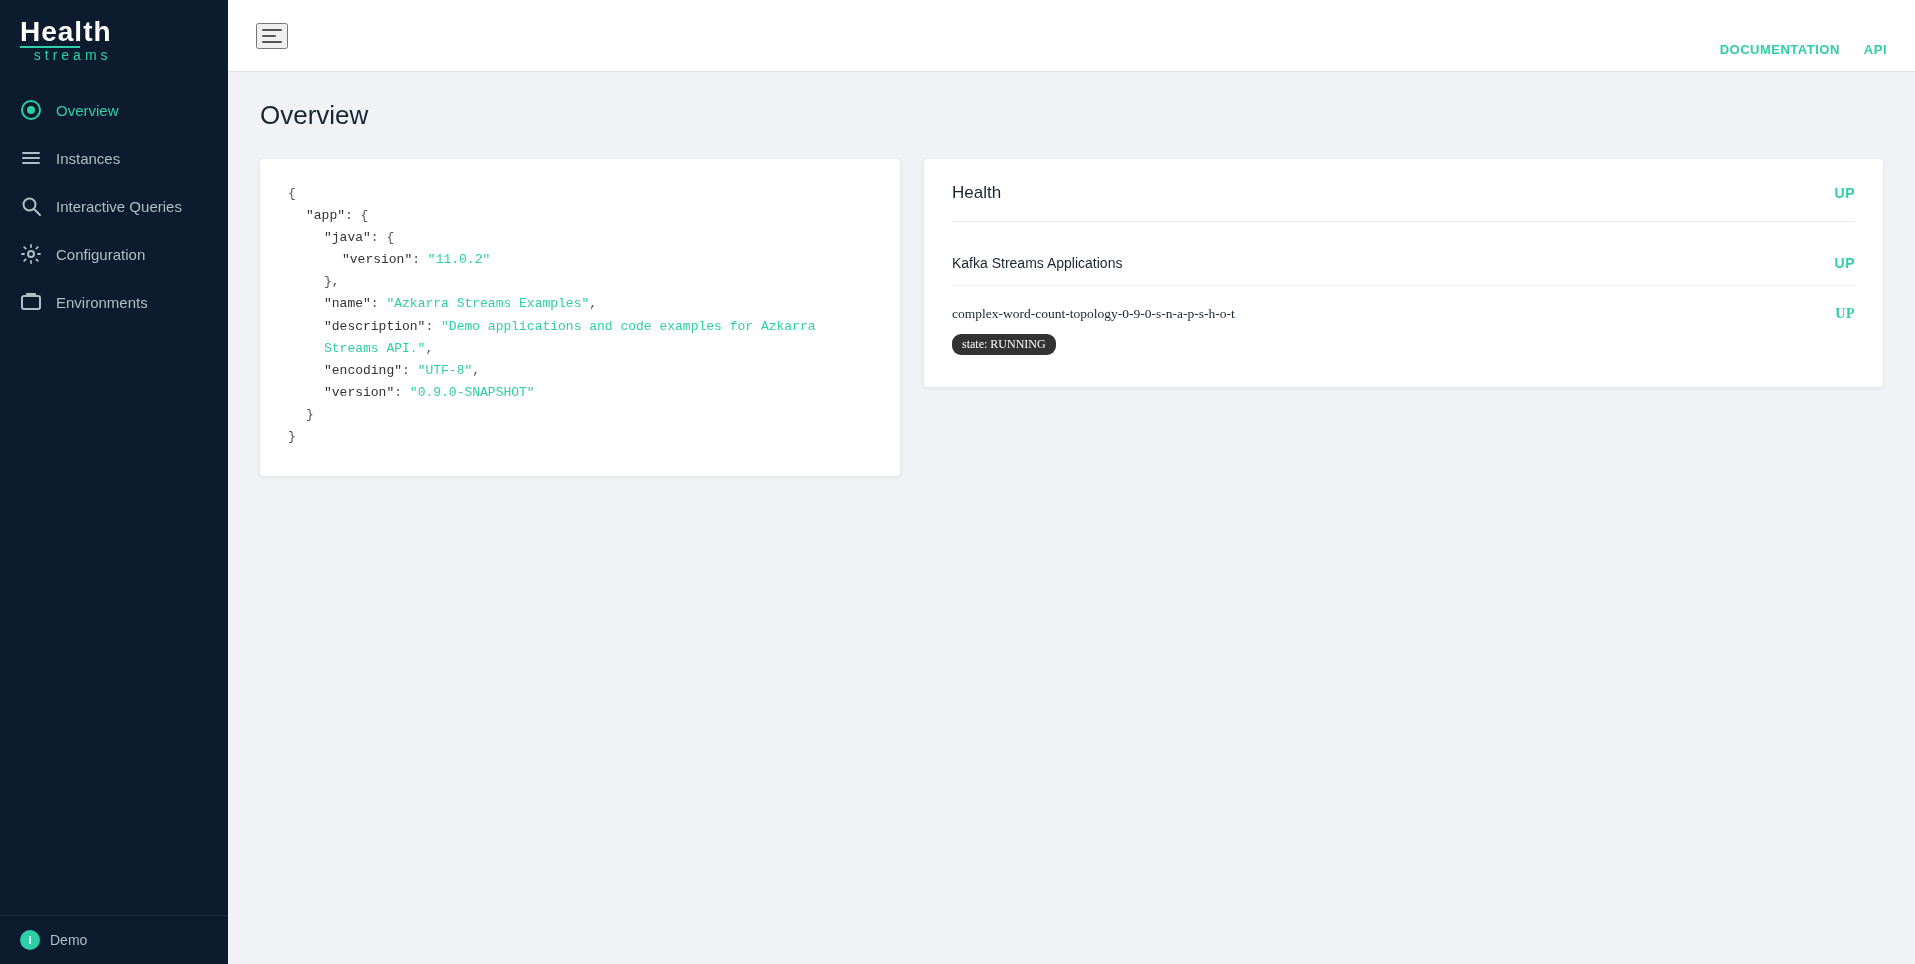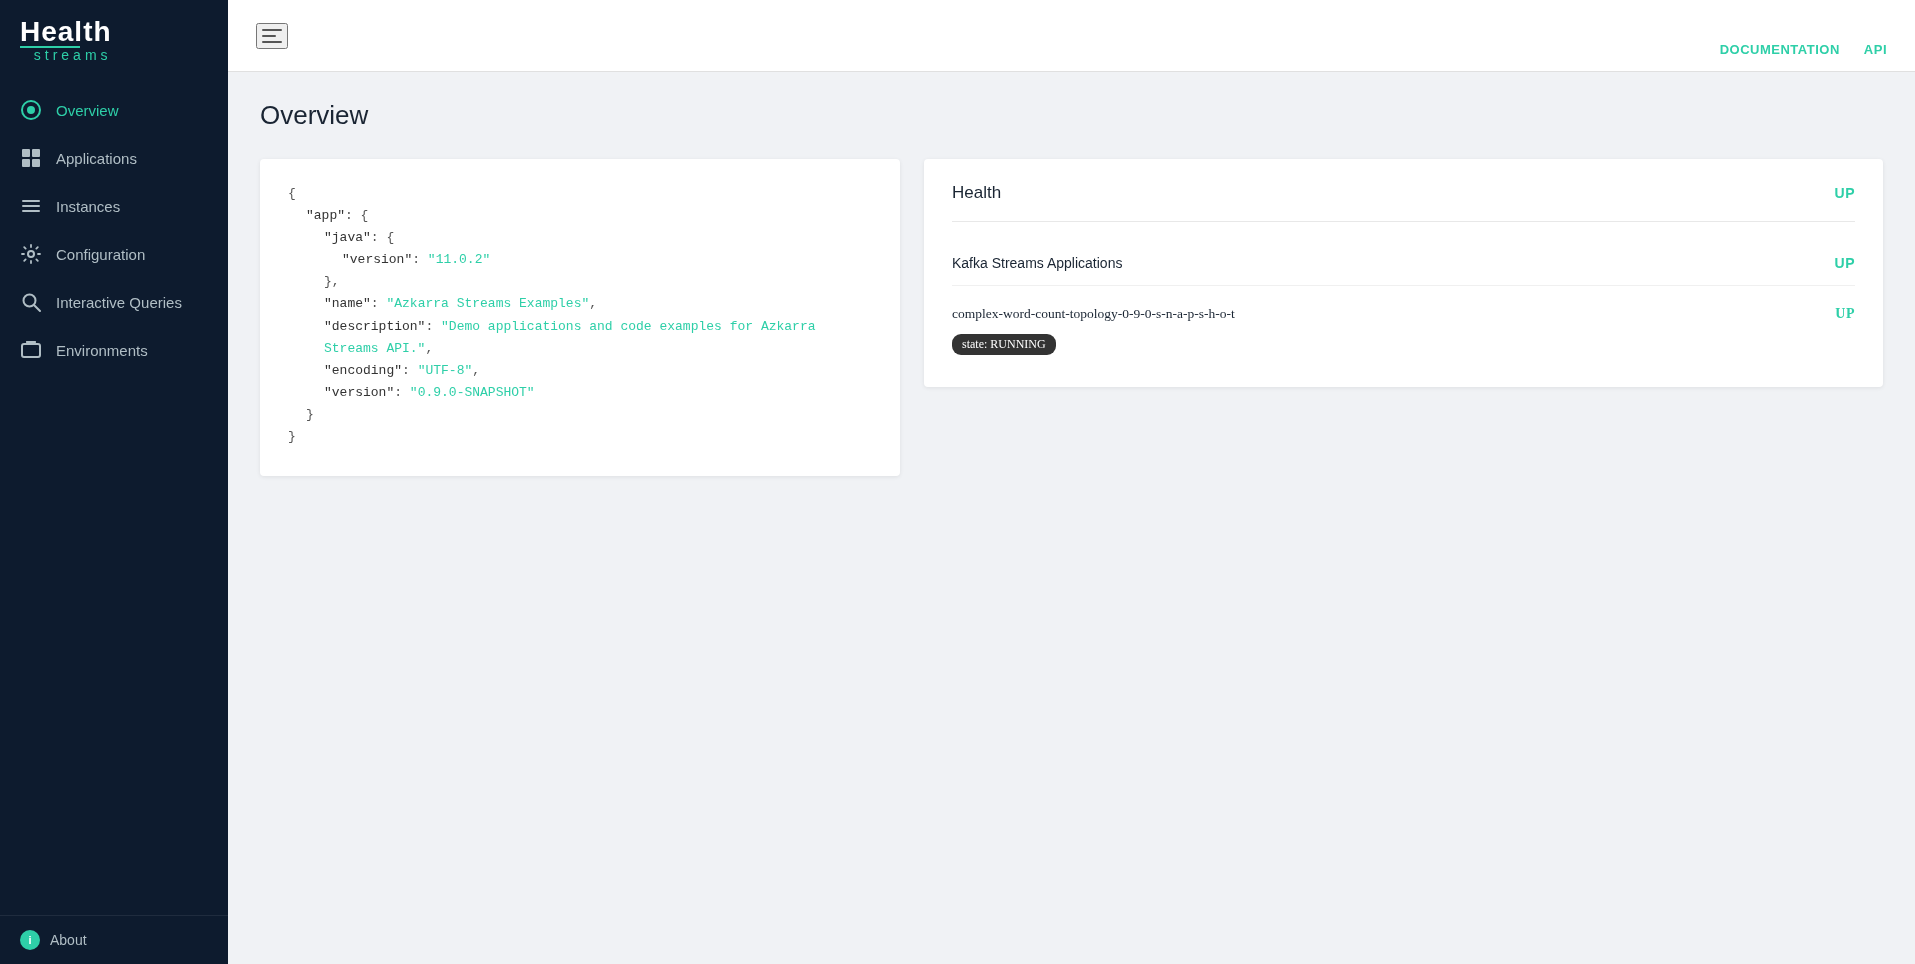--- a/index.html
+++ b/index.html
@@ -265,78 +265,67 @@
     <div class="nav-item active">
       <span class="nav-icon">
         <svg width="22" height="22" viewBox="0 0 22 22" fill="none">
           <circle cx="11" cy="11" r="9" stroke="#2ecfa8" stroke-width="2"></circle>
           <circle cx="11" cy="11" r="4" fill="#2ecfa8"></circle>
         </svg>
       </span>
       <span class="nav-label">Overview</span>
     </div>
 
-    <div class="nav-item">
-      <span class="nav-icon">
-        <svg width="22" height="22" viewBox="0 0 22 22" fill="none">
-          <rect x="2" y="2" width="8" height="8" rx="1" fill="#b0bec5"></rect>
-          <rect x="12" y="2" width="8" height="8" rx="1" fill="#b0bec5"></rect>
-          <rect x="2" y="12" width="8" height="8" rx="1" fill="#b0bec5"></rect>
-          <rect x="12" y="12" width="8" height="8" rx="1" fill="#b0bec5"></rect>
-        </svg>
-      </span>
-      <span class="nav-label">Applications</span>
-    </div>
 
     <div class="nav-item">
       <span class="nav-icon">
         <svg width="22" height="22" viewBox="0 0 22 22" fill="none">
           <line x1="3" y1="6" x2="19" y2="6" stroke="#b0bec5" stroke-width="2" stroke-linecap="round"></line>
           <line x1="3" y1="11" x2="19" y2="11" stroke="#b0bec5" stroke-width="2" stroke-linecap="round"></line>
           <line x1="3" y1="16" x2="19" y2="16" stroke="#b0bec5" stroke-width="2" stroke-linecap="round"></line>
         </svg>
       </span>
       <span class="nav-label">Instances</span>
     </div>
 
 
     <div class="nav-item">
       <span class="nav-icon">
         <svg width="22" height="22" viewBox="0 0 22 22" fill="none">
+          <circle cx="9.5" cy="9.5" r="6" stroke="#b0bec5" stroke-width="2"></circle>
+          <line x1="14.2" y1="14.2" x2="20" y2="20" stroke="#b0bec5" stroke-width="2" stroke-linecap="round"></line>
+        </svg>
+      </span>
+      <span class="nav-label">Interactive Queries</span>
+    </div>
+
+    <div class="nav-item">
+      <span class="nav-icon">
+        <svg width="22" height="22" viewBox="0 0 22 22" fill="none">
           <circle cx="11" cy="11" r="3" stroke="#b0bec5" stroke-width="2"></circle>
           <path d="M11 2v2M11 18v2M2 11h2M18 11h2M4.22 4.22l1.42 1.42M16.36 16.36l1.42 1.42M4.22 17.78l1.42-1.42M16.36 5.64l1.42-1.42" stroke="#b0bec5" stroke-width="1.8" stroke-linecap="round"></path>
         </svg>
       </span>
       <span class="nav-label">Configuration</span>
     </div>
 
     <div class="nav-item">
       <span class="nav-icon">
         <svg width="22" height="22" viewBox="0 0 22 22" fill="none">
-          <circle cx="9.5" cy="9.5" r="6" stroke="#b0bec5" stroke-width="2"></circle>
-          <line x1="14.2" y1="14.2" x2="20" y2="20" stroke="#b0bec5" stroke-width="2" stroke-linecap="round"></line>
-        </svg>
-      </span>
-      <span class="nav-label">Interactive Queries</span>
-    </div>
-
-    <div class="nav-item">
-      <span class="nav-icon">
-        <svg width="22" height="22" viewBox="0 0 22 22" fill="none">
           <rect x="2" y="5" width="18" height="13" rx="2" stroke="#b0bec5" stroke-width="2"></rect>
           <path d="M7 5V3h8v2" stroke="#b0bec5" stroke-width="1.8" stroke-linecap="round"></path>
         </svg>
       </span>
       <span class="nav-label">Environments</span>
     </div>
   </div>
 
   <div class="sidebar-footer">
     <div class="footer-icon">i</div>
-    <span>About</span>
+    <span>Demo</span>
   </div>
 </nav>
 
 <div class="main-content">
 
   <header class="topbar">
     <div class="topbar-left">
       <button class="menu-icon-btn">
         <div class="menu-line"></div>
         <div class="menu-line menu-line-short"></div>

